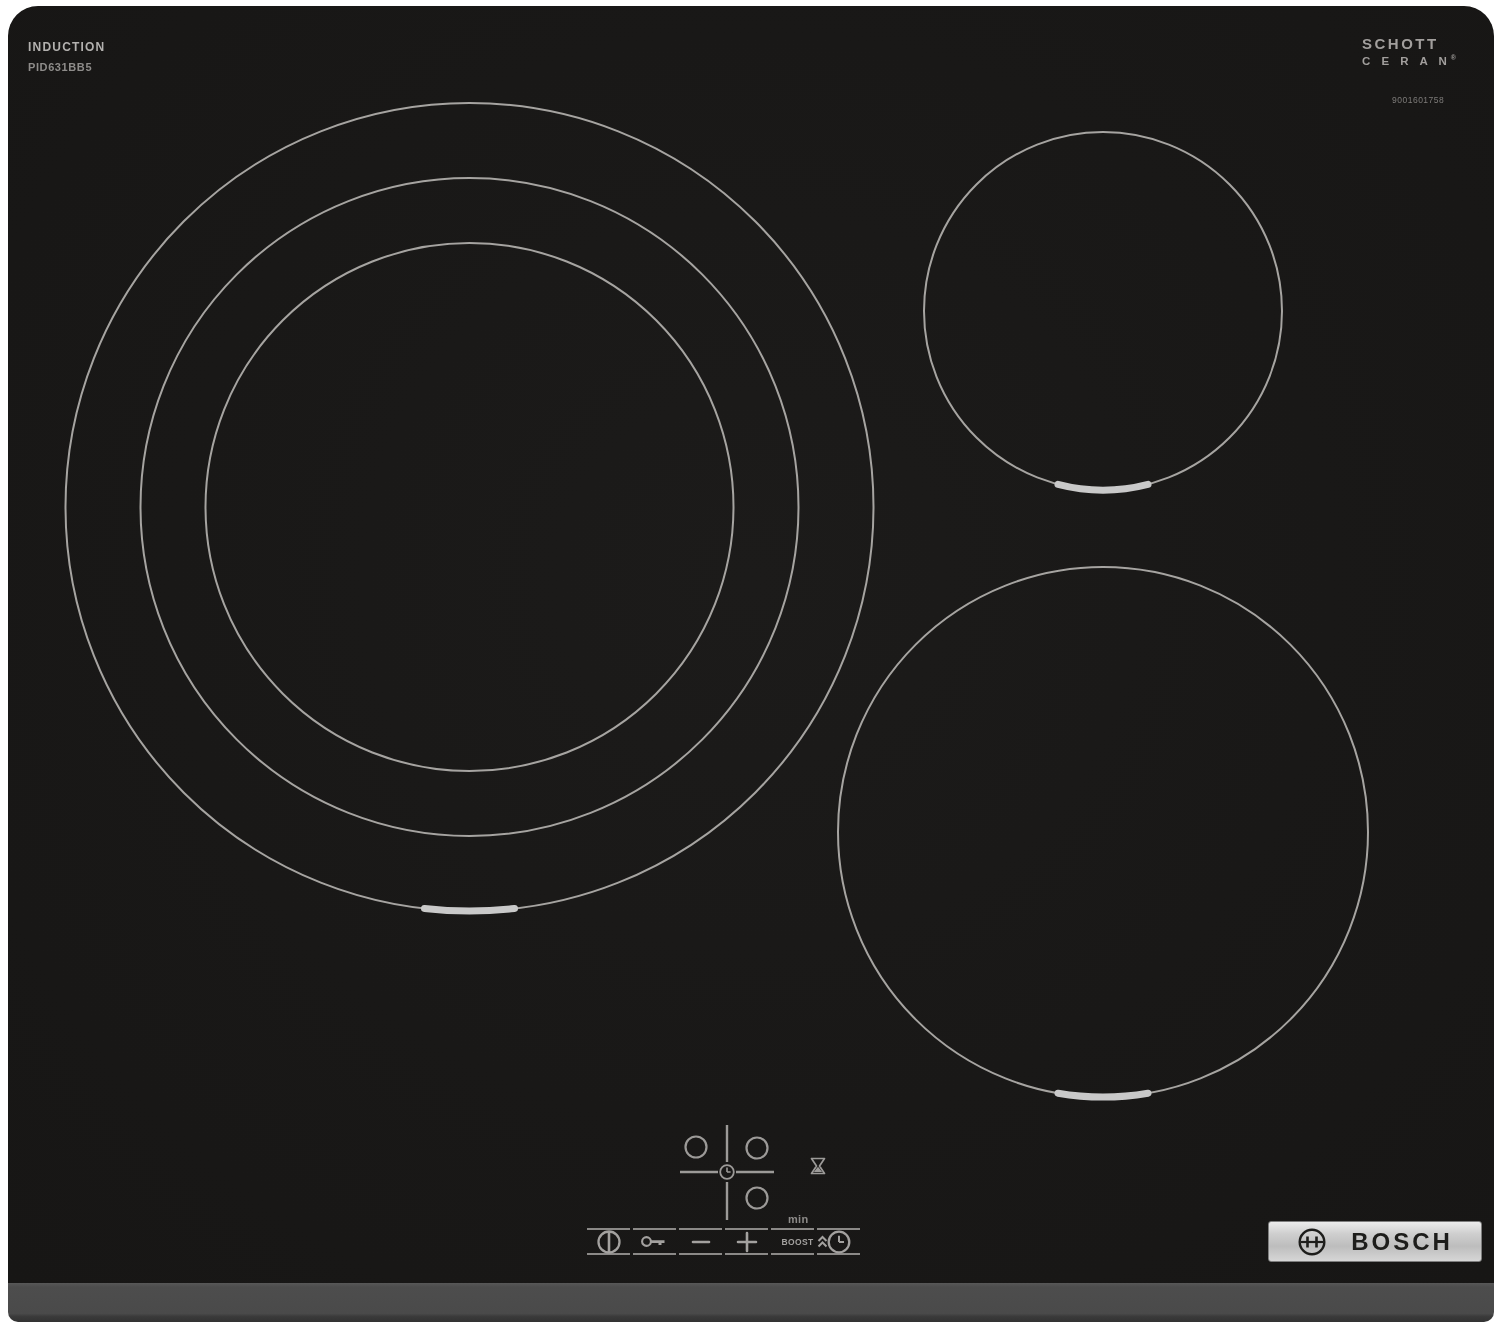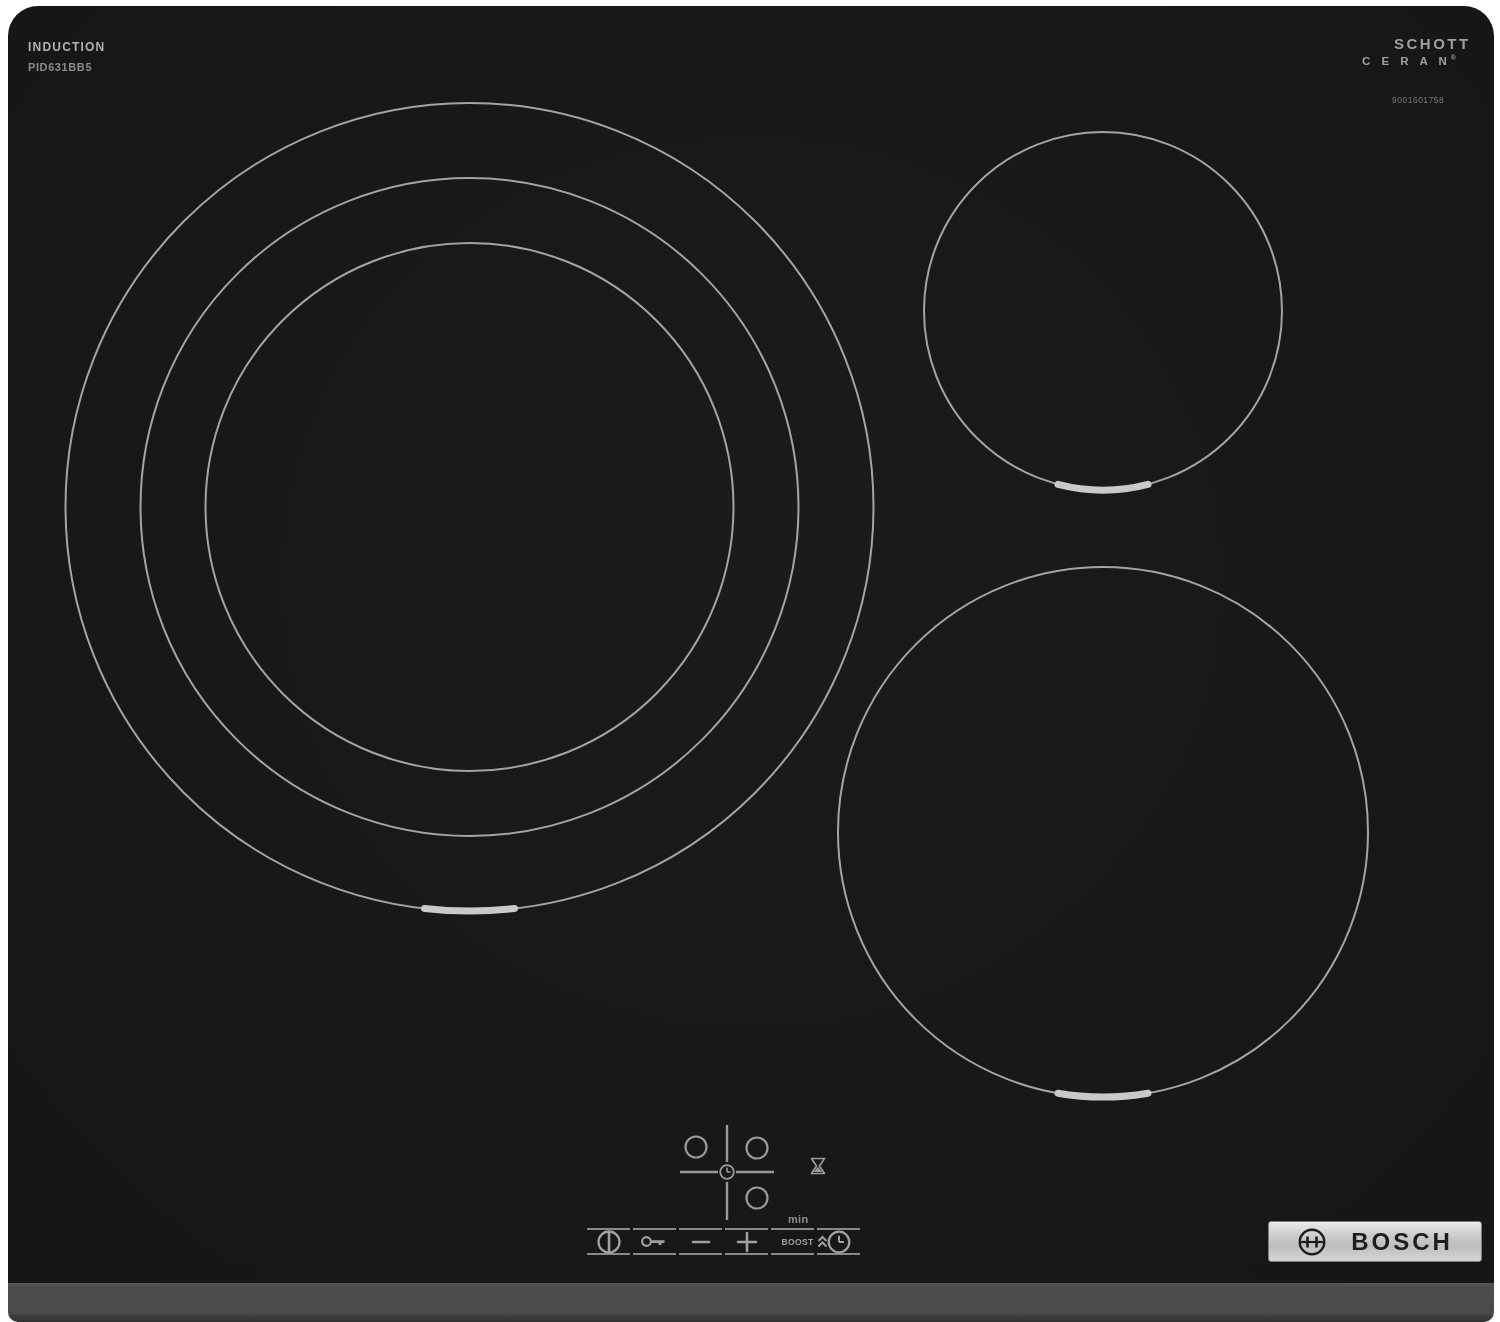--- a/index.html
+++ b/index.html
@@ -19,21 +19,21 @@
     background:linear-gradient(180deg,#585858 0%,#4d4d4d 10%,#4a4a4a 78%,#3a3a3a 86%,#323232 100%);
     border-radius:0 0 10px 10px;
   }
 
   
   .brand-block{position:absolute;left:20px;top:34px;color:#b3b1af;}
   .type-label{font-size:12px;font-weight:700;letter-spacing:1.2px;color:#b3b1af;}
   .model-number{font-size:11px;font-weight:700;letter-spacing:.6px;color:#8e8c8a;margin-top:7px;}
 
   .schott{position:absolute;left:1354px;top:30px;color:#a29f9d;}
-  .schott-l1{font-size:15px;font-weight:700;letter-spacing:2.5px;line-height:15px;margin-left:32px;}
+  .schott-l1{font-size:15px;font-weight:700;letter-spacing:2.5px;line-height:15px;}
   .schott-l2{font-size:11.5px;font-weight:700;letter-spacing:4px;line-height:13px;}
   .schott-l2 sup{font-size:7px;letter-spacing:0;}
   .print-number{font-size:8.5px;color:#7d7b79;letter-spacing:.5px;margin-top:27px;margin-left:30px;}
 
   
   svg.overlay{position:absolute;left:0;top:0;}
 
   
   .control-strip{position:absolute;left:579px;top:1222px;display:flex;}
   .ctl-cell{

